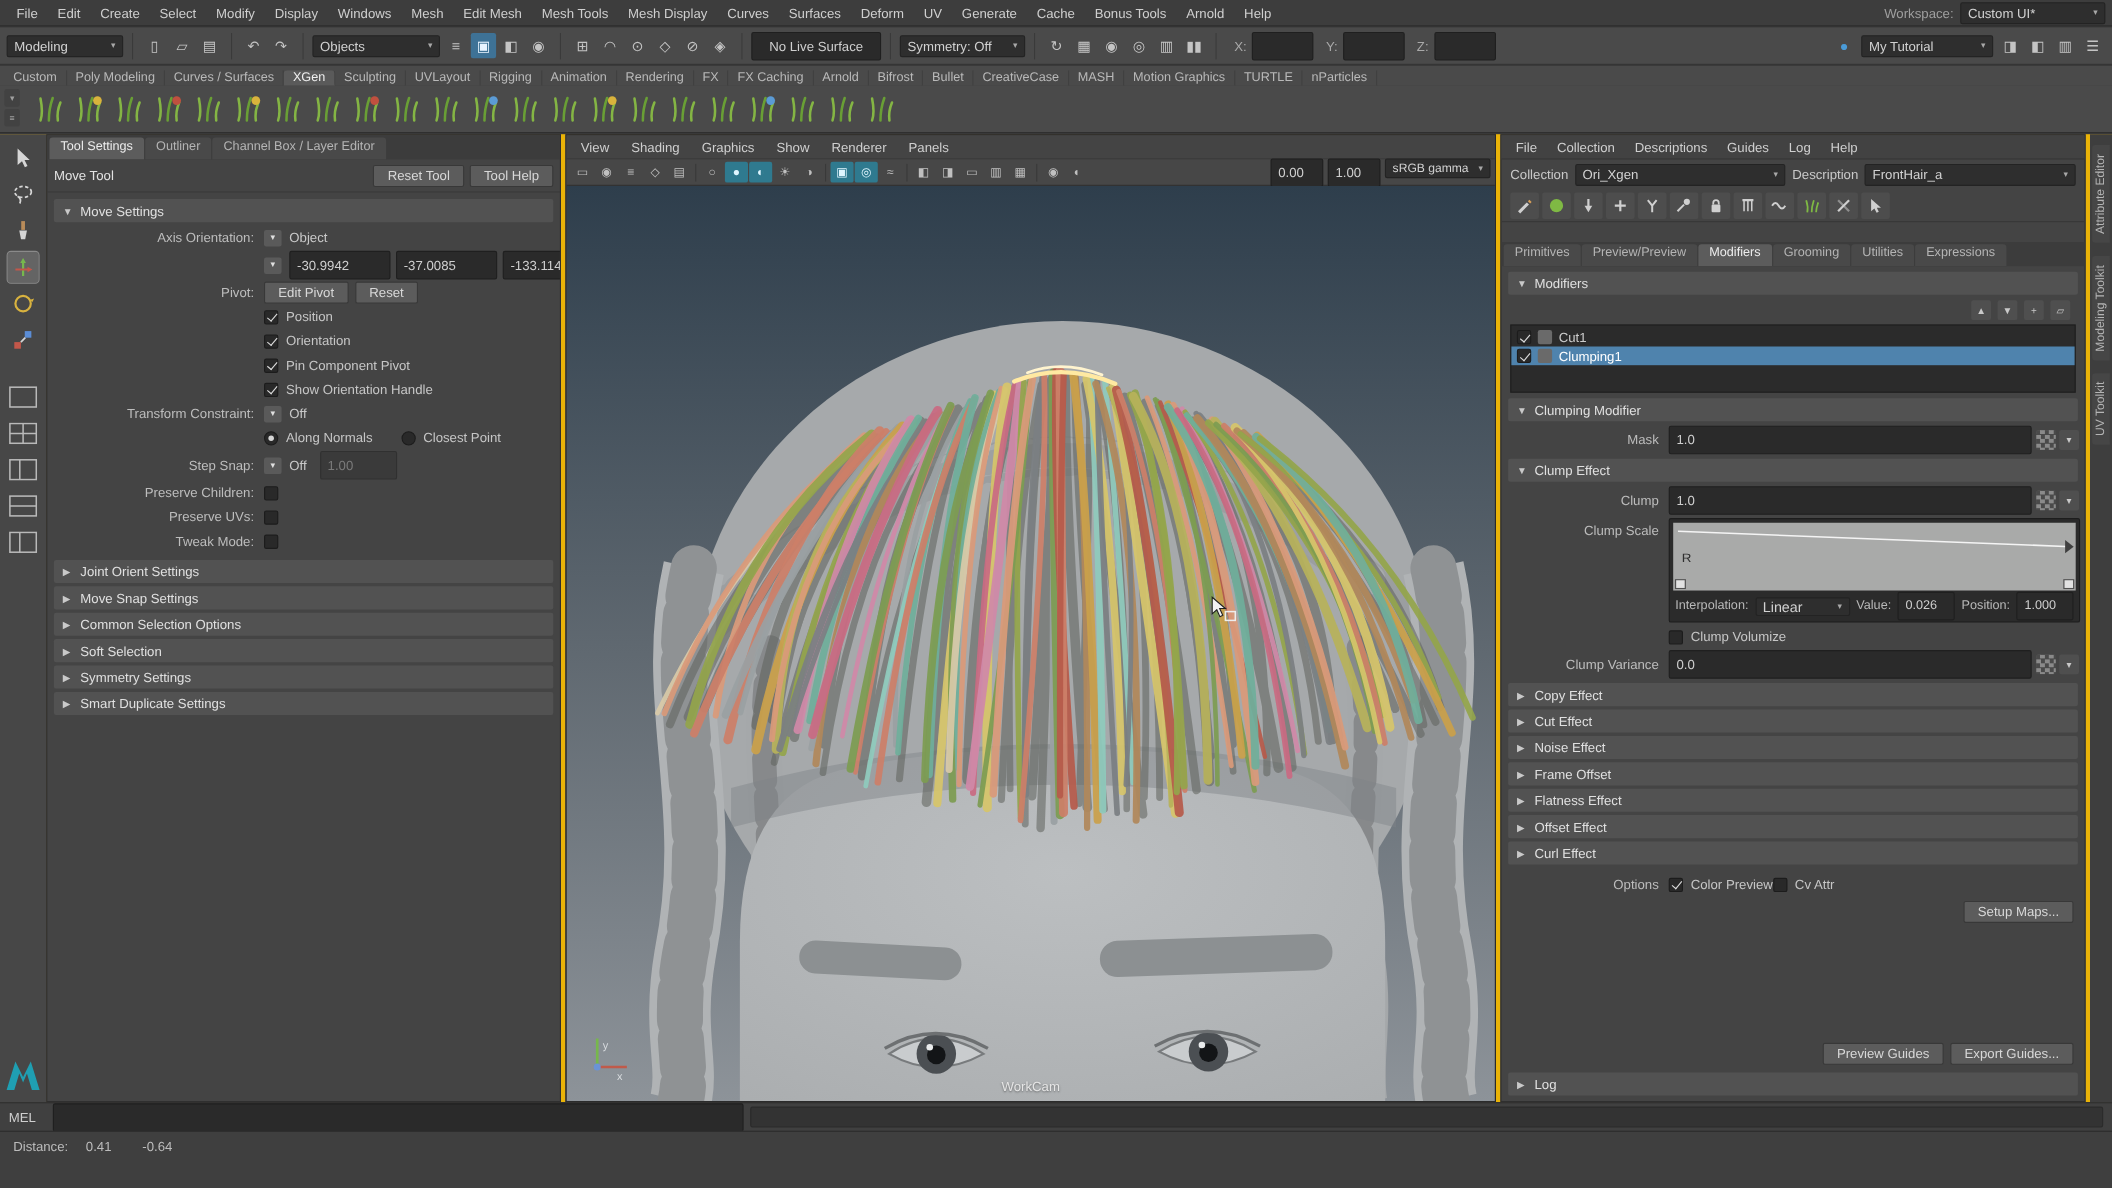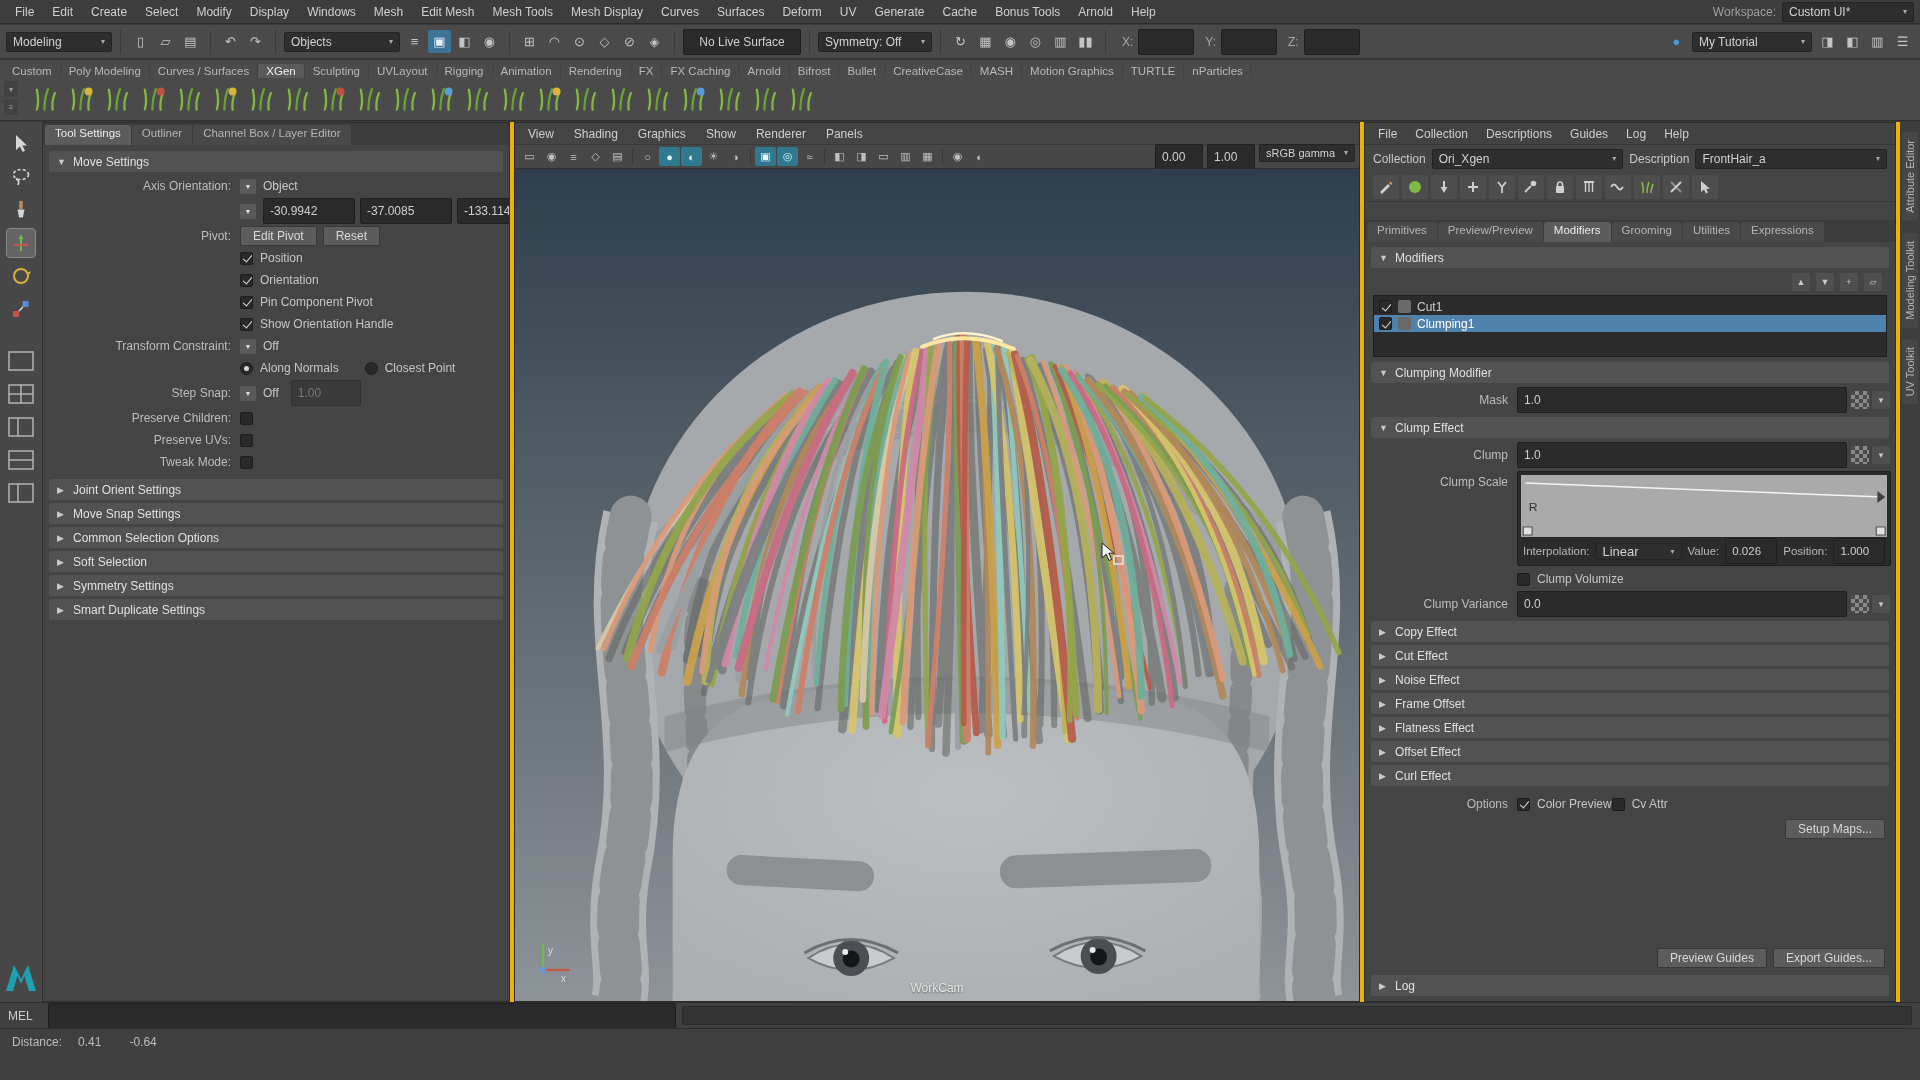--- a/index.html
+++ b/index.html
@@ -481,20 +481,27 @@
           </svg>
         </div>
       </div>
 
     <div class="leftpanel">
       <div class="ptab-row" id="left-tabs">
           <span class="ptab active">Tool Settings</span>
           <span class="ptab">Outliner</span>
           <span class="ptab">Channel Box / Layer Editor</span>
         </div>
+      <div class="toolhdr">
+        <span class="tname">Move Tool</span>
+        <span style="margin-left:auto;display:flex;gap:5px">
+          <button class="btn">Reset Tool</button>
+          <button class="btn">Tool Help</button>
+        </span>
+      </div>
       <div class="tool-scroll">
         <div class="sect">
           <span class="tri">▼</span>
           <span>Move Settings</span>
         </div>
         <div class="row">
           <div class="lbl">Axis Orientation:</div>
           <span class="om-btn">▼</span>
           <span>Object</span>
         </div>

